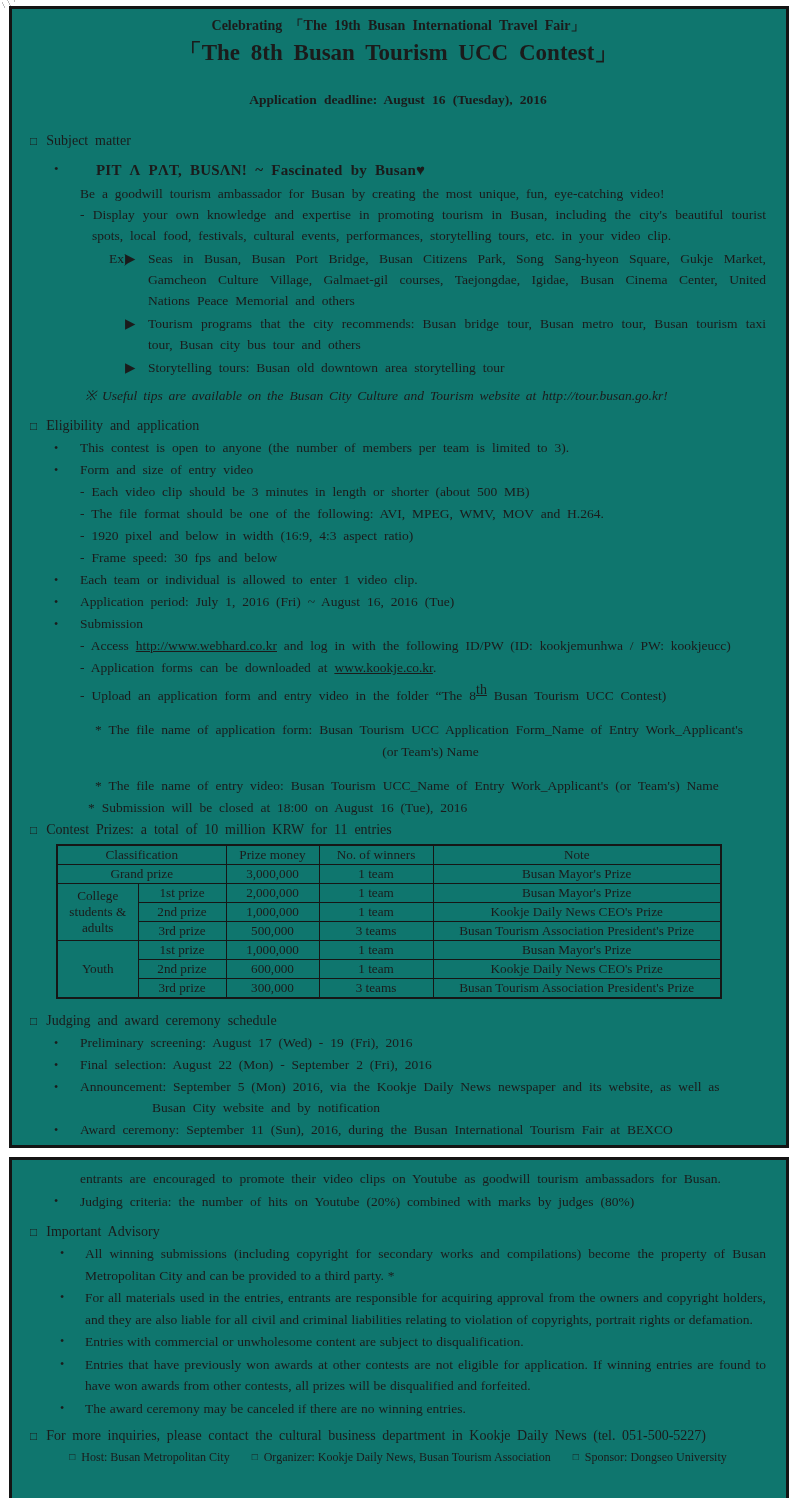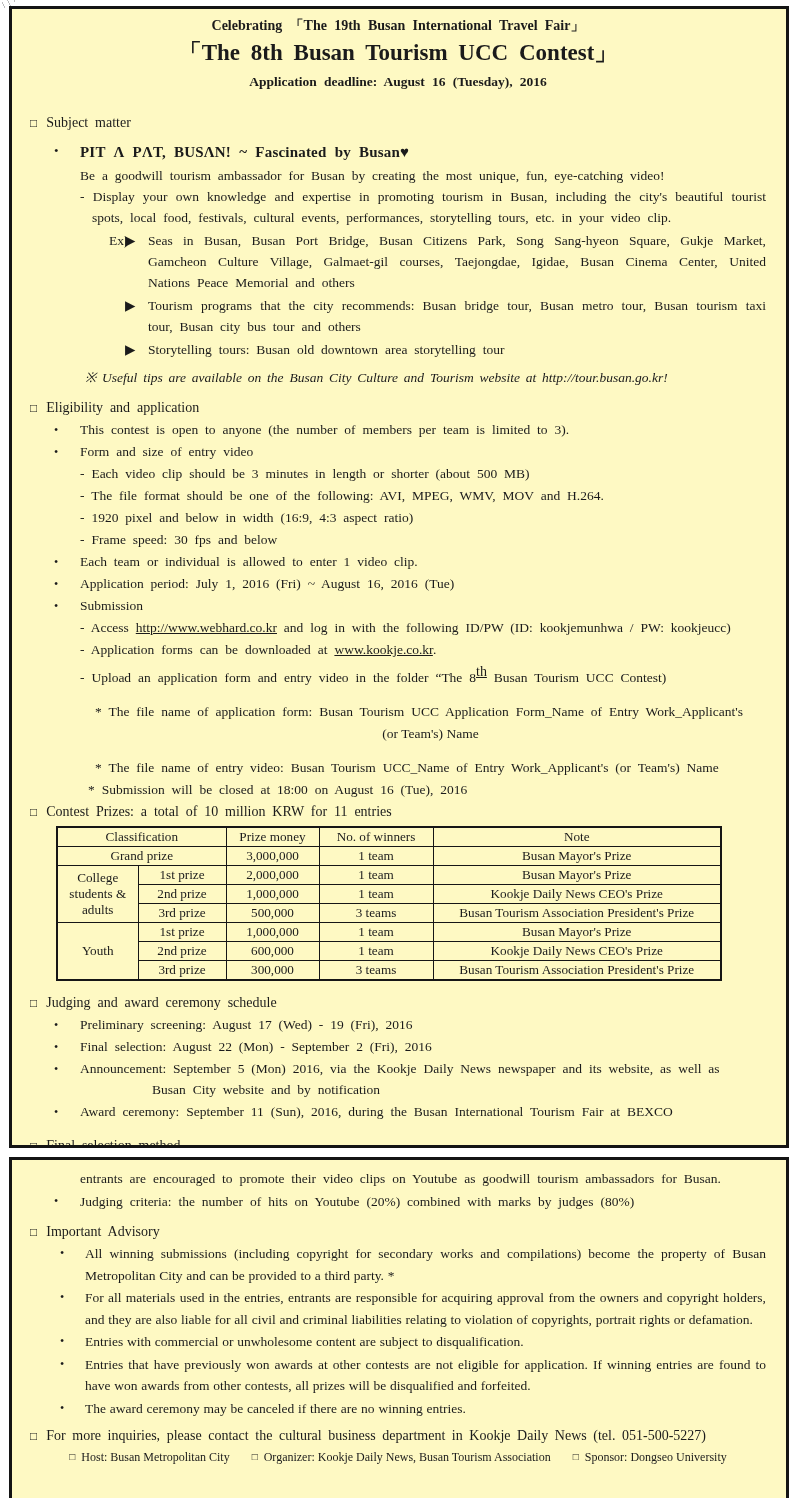--- a/index.html
+++ b/index.html
@@ -3,49 +3,49 @@
 <meta charset="utf-8">
 <style>
   html,body{margin:0;padding:0;}
   body{
     width:800px;height:1498px;position:relative;background:#ffffff;
     font-family:"Liberation Serif", serif;color:#1b1b1b;
     -webkit-font-smoothing:antialiased;
   }
   .artifact{position:absolute;top:0;left:2px;width:13px;height:8px;opacity:.65;
     background:repeating-linear-gradient(65deg,transparent 0 2px,#9a9a9a 2px 3px,transparent 3px 6px);}
-  .pagebox{position:absolute;left:9px;width:780px;border:3px solid #141414;background:#fef9c3;
+  .pagebox{position:absolute;left:9px;width:780px;border:3px solid #141414;background:#0f766e;
     box-sizing:border-box;overflow:hidden;}
   #page1{top:6px;height:1142px;}
   #page2{top:1157px;height:359px;border-bottom-width:5px;}
   .inner{padding:8px 20px 0 18px;font-size:13.5px;line-height:20px;}
   .inner2{padding:8px 20px 0 18px;font-size:13.5px;line-height:21px;}
 
   .j{text-align:justify;word-spacing:0.26em;}
   .hdr{text-align:center;word-spacing:0.28em;}
   .h-small{font-size:14px;font-weight:bold;line-height:18px;}
   .h-title{font-size:23px;font-weight:bold;line-height:28px;margin-top:4px;word-spacing:0.22em;}
-  .h-deadline{font-size:13.5px;font-weight:bold;line-height:19px;margin-top:5px;}
+  .h-deadline{font-size:13.5px;font-weight:bold;line-height:19px;margin-top:23px;}
 
   .sec-h{display:flex;gap:9px;font-size:14px;line-height:20px;word-spacing:0.24em;}
   .sq{font-size:12px;line-height:20px;flex:0 0 auto;}
   .mt-subject{margin-top:22px;}
   .mt-elig{margin-top:10px;}
   .mt-prizes{margin-top:2px;}
   .mt-judging{margin-top:12px;}
   .mt-final{margin-top:14px;}
   .mt-advisory{margin-top:10px;}
 
   .li{display:flex;padding-left:24px;margin:2px 0 0 0;}
   .li .mk{flex:0 0 26px;}
   .li .t{flex:1;}
   .bullet-mk{font-size:12px;}
   .slogan-row{display:flex;padding-left:24px;margin-top:8px;}
   .slogan-row .mk{flex:0 0 26px;font-size:13px;}
-  .slogan{font-size:15px;font-weight:bold;line-height:22px;letter-spacing:.2px;word-spacing:0.28em;}
+  .slogan{font-size:15px;font-weight:bold;line-height:22px;letter-spacing:.2px;word-spacing:0.28em;margin-left:16px;}
   .ind1{padding-left:50px;margin-top:2px;line-height:21px;}
   .hang{padding-left:62px;text-indent:-12px;line-height:21px;}
   .ex-item{display:flex;padding-left:95px;margin-top:2px;position:relative;line-height:21px;}
   .ex-item .mk{flex:0 0 23px;}
   .ex-item .t{flex:1;}
   .exl{position:absolute;left:63px;top:0;margin-left:16px;}
   .tip{font-style:italic;margin:8px 0 0 55px;line-height:20px;word-spacing:0.18em;}
 
   .sub{padding-left:50px;margin-top:2px;line-height:20px;}
   .star1{padding-left:65px;margin-top:14px;line-height:20px;}

